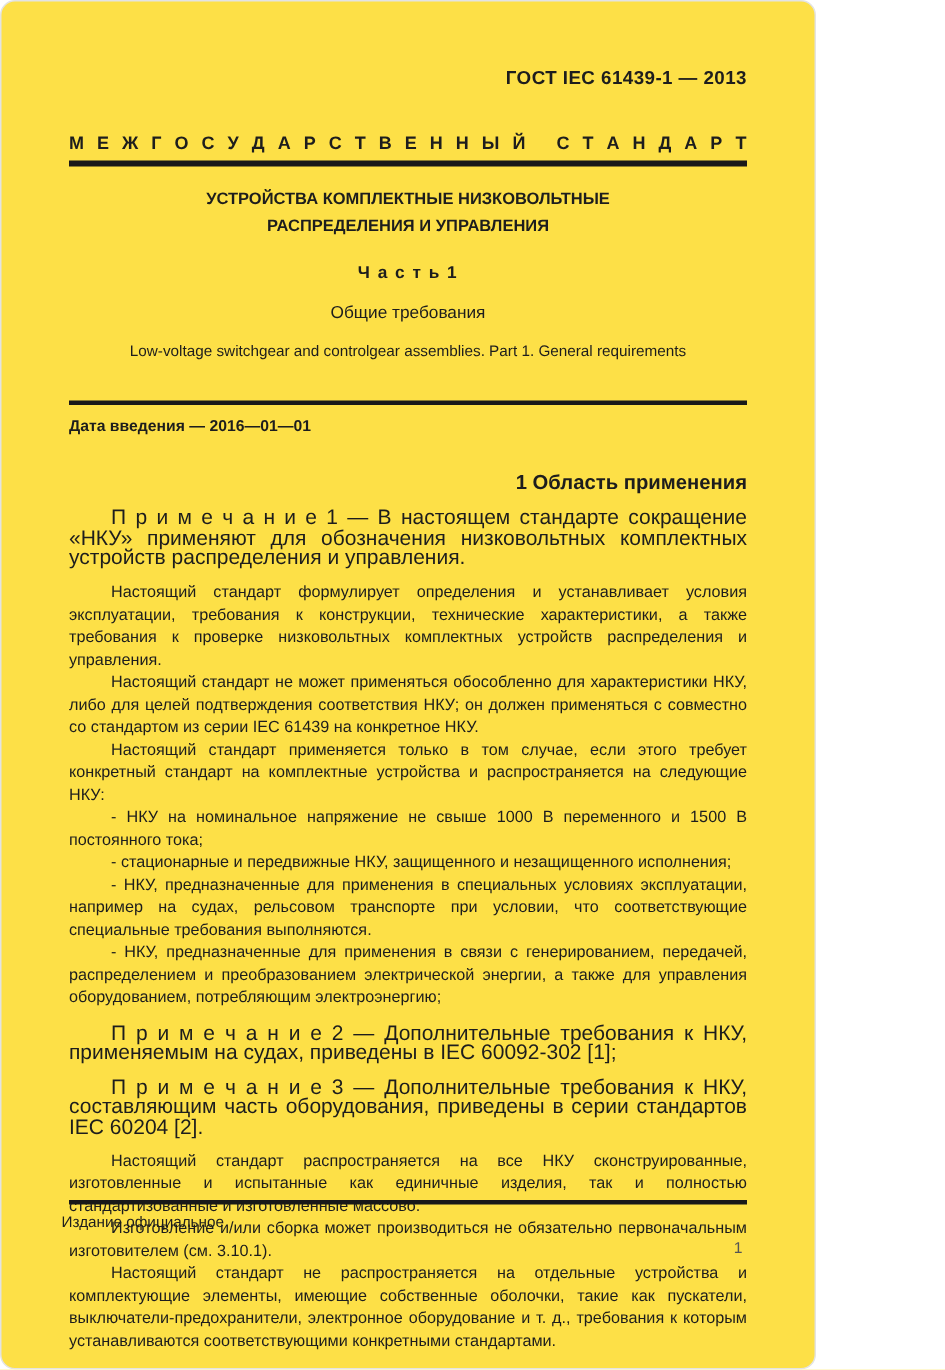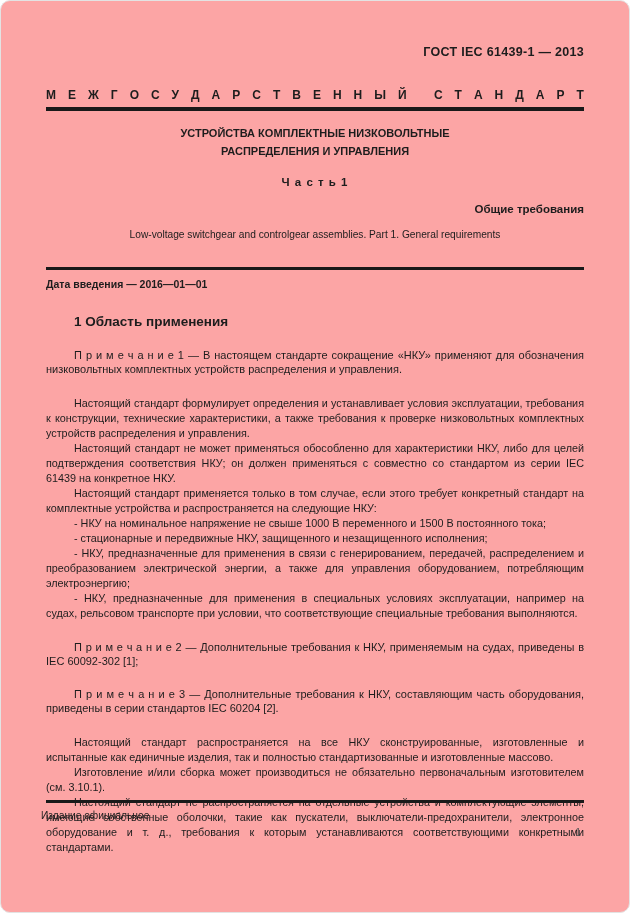--- a/index.html
+++ b/index.html
@@ -1,27 +1,27 @@
 <!DOCTYPE html>
 <html lang="ru"><head>
 <meta charset="utf-8">
 <style>
   html, body {
     margin: 0;
     padding: 0;
     background: #ffffff;
   }
   .page {
-    width: 630px;
+    width: 544px;
     height: 913px;
     box-sizing: border-box;
     padding: 44px 45px 0 45px;
     position: relative;
     overflow: hidden;
-    background: #fca5a5;
+    background: #fde047;
     border: 1px solid #e3e3e3;
     border-radius: 10px;
     color: #1d1d1d;
     font-family: "Liberation Sans", "DejaVu Sans", sans-serif;
   }
   .doc-code {
     font-size: 12.5px;
     font-weight: 700;
     text-align: right;
     letter-spacing: 0.3px;
@@ -56,54 +56,55 @@
   }
   .part {
     margin-top: 16px;
     text-align: center;
     font-weight: 700;
     font-size: 11.5px;
     letter-spacing: 1px;
   }
   .subtitle {
     margin-top: 15px;
-    text-align: right;
-    font-weight: 700;
+    text-align: center;
+    font-weight: 400;
     font-size: 11.5px;
   }
   .subtitle-en {
     margin-top: 14px;
     text-align: center;
     font-size: 10.2px;
   }
   .intro-date {
     margin-top: 8px;
     font-weight: 700;
     font-size: 10.5px;
     text-align: left;
   }
   .section-heading {
     margin: 24px 0 0 0;
     padding-left: 28px;
     font-size: 13.5px;
     font-weight: 700;
+    text-align: right;
   }
   .content p {
     margin: 0;
     text-align: justify;
     text-indent: 28px;
   }
   .content p.body {
     font-size: 10.8px;
     line-height: 15px;
   }
   .content p.note {
-    font-size: 11px;
+    font-size: 14px;
     line-height: 13.5px;
-    margin: 20px 0;
+    margin: 9px 0;
   }
   .footer-rule {
     position: absolute;
     left: 45px;
     right: 45px;
     top: 799px;
     height: 3px;
     background: #191919;
   }
   .edition {
@@ -175,22 +176,22 @@
 
   <div class="section-heading">1 Область применения</div>
 
   <div class="content">
     <p class="note">П р и м е ч а н и е  1 — В настоящем стандарте сокращение «НКУ» применяют для обозначения низковольтных комплектных устройств распределения и управления.</p>
     <p class="body">Настоящий стандарт формулирует определения и устанавливает условия эксплуатации, требования к конструкции, технические характеристики, а также требования к проверке низковольтных комплектных устройств распределения и управления.</p>
     <p class="body">Настоящий стандарт не может применяться обособленно для характеристики НКУ, либо для целей подтверждения соответствия НКУ; он должен применяться с совместно со стандартом из серии IEC 61439 на конкретное НКУ.</p>
     <p class="body">Настоящий стандарт применяется только в том случае, если этого требует конкретный стандарт на комплектные устройства и распространяется на следующие НКУ:</p>
     <p class="body">- НКУ на номинальное напряжение не свыше 1000 В переменного и 1500 В постоянного тока;</p>
     <p class="body">- стационарные и передвижные НКУ, защищенного и незащищенного исполнения;</p>
+    <p class="body">- НКУ, предназначенные для применения в специальных условиях эксплуатации, например на судах, рельсовом транспорте при условии, что соответствующие специальные требования выполняются.</p>
     <p class="body">- НКУ, предназначенные для применения в связи с генерированием, передачей, распределением и преобразованием электрической энергии, а также для управления оборудованием, потребляющим электроэнергию;</p>
-    <p class="body">- НКУ, предназначенные для применения в специальных условиях эксплуатации, например на судах, рельсовом транспорте при условии, что соответствующие специальные требования выполняются.</p>
     <p class="note">П р и м е ч а н и е  2 — Дополнительные требования к НКУ, применяемым на судах, приведены в IEC 60092-302 [1];</p>
     <p class="note">П р и м е ч а н и е  3 —  Дополнительные  требования к НКУ, составляющим часть оборудования, приведены в серии стандартов IEC 60204 [2].</p>
     <p class="body">Настоящий стандарт распространяется на все НКУ сконструированные, изготовленные и испытанные как единичные изделия, так и полностью стандартизованные и изготовленные массово.</p>
     <p class="body">Изготовление и/или сборка  может производиться не обязательно первоначальным изготовителем (см. 3.10.1).</p>
     <p class="body">Настоящий стандарт не распространяется на отдельные устройства и комплектующие элементы, имеющие собственные оболочки, такие как пускатели, выключатели-предохранители, электронное оборудование и т. д., требования к которым устанавливаются соответствующими конкретными стандартами.</p>
   </div>
 
   <div class="footer-rule"></div>
   <div class="edition">Издание официальное</div>
   <div class="page-number">1</div>

